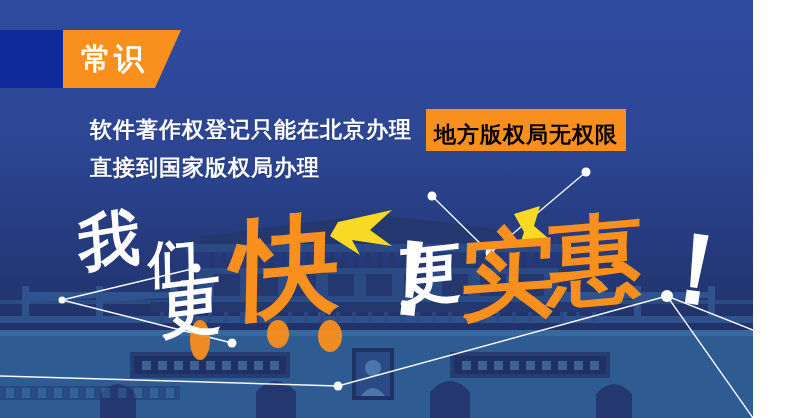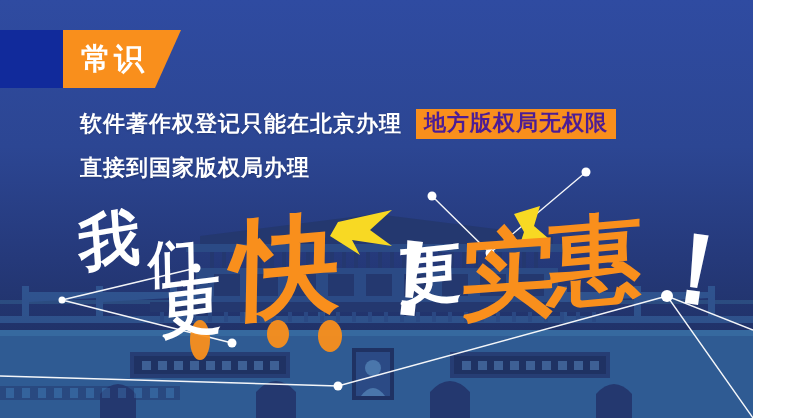--- a/index.html
+++ b/index.html
@@ -59,38 +59,38 @@
     font-size: 30px;
     font-weight: bold;
     letter-spacing: 3px;
     line-height: 1;
     font-family: "DejaVu Sans", "Liberation Sans", sans-serif;
   }
 
   
   .headline {
     position: absolute;
-    left: 80px;
+    left: 90px;
     color: #ffffff;
     font-size: 22px;
     font-weight: bold;
     letter-spacing: 1px;
     white-space: nowrap;
     display: flex;
     align-items: center;
     font-family: "DejaVu Sans", "Liberation Sans", sans-serif;
     text-shadow: 0 1px 2px rgba(0,0,0,0.18);
   }
   #headline-1 { top: 109px; }
   #headline-2 { top: 153px; }
   .hl-plain { margin-right: 14px; }
   .hl-badge {
     background: #f98f1c;
-    color: #4c1d95;
-    padding: 3px 8px 5px 8px;
+    color: #000000;
+    padding: 15px 8px 5px 8px;
     line-height: 1;
     text-shadow: none;
   }
 
   
   #calligraphy {
     position: absolute;
     left: 0;
     top: 190px;
     width: 753px;

